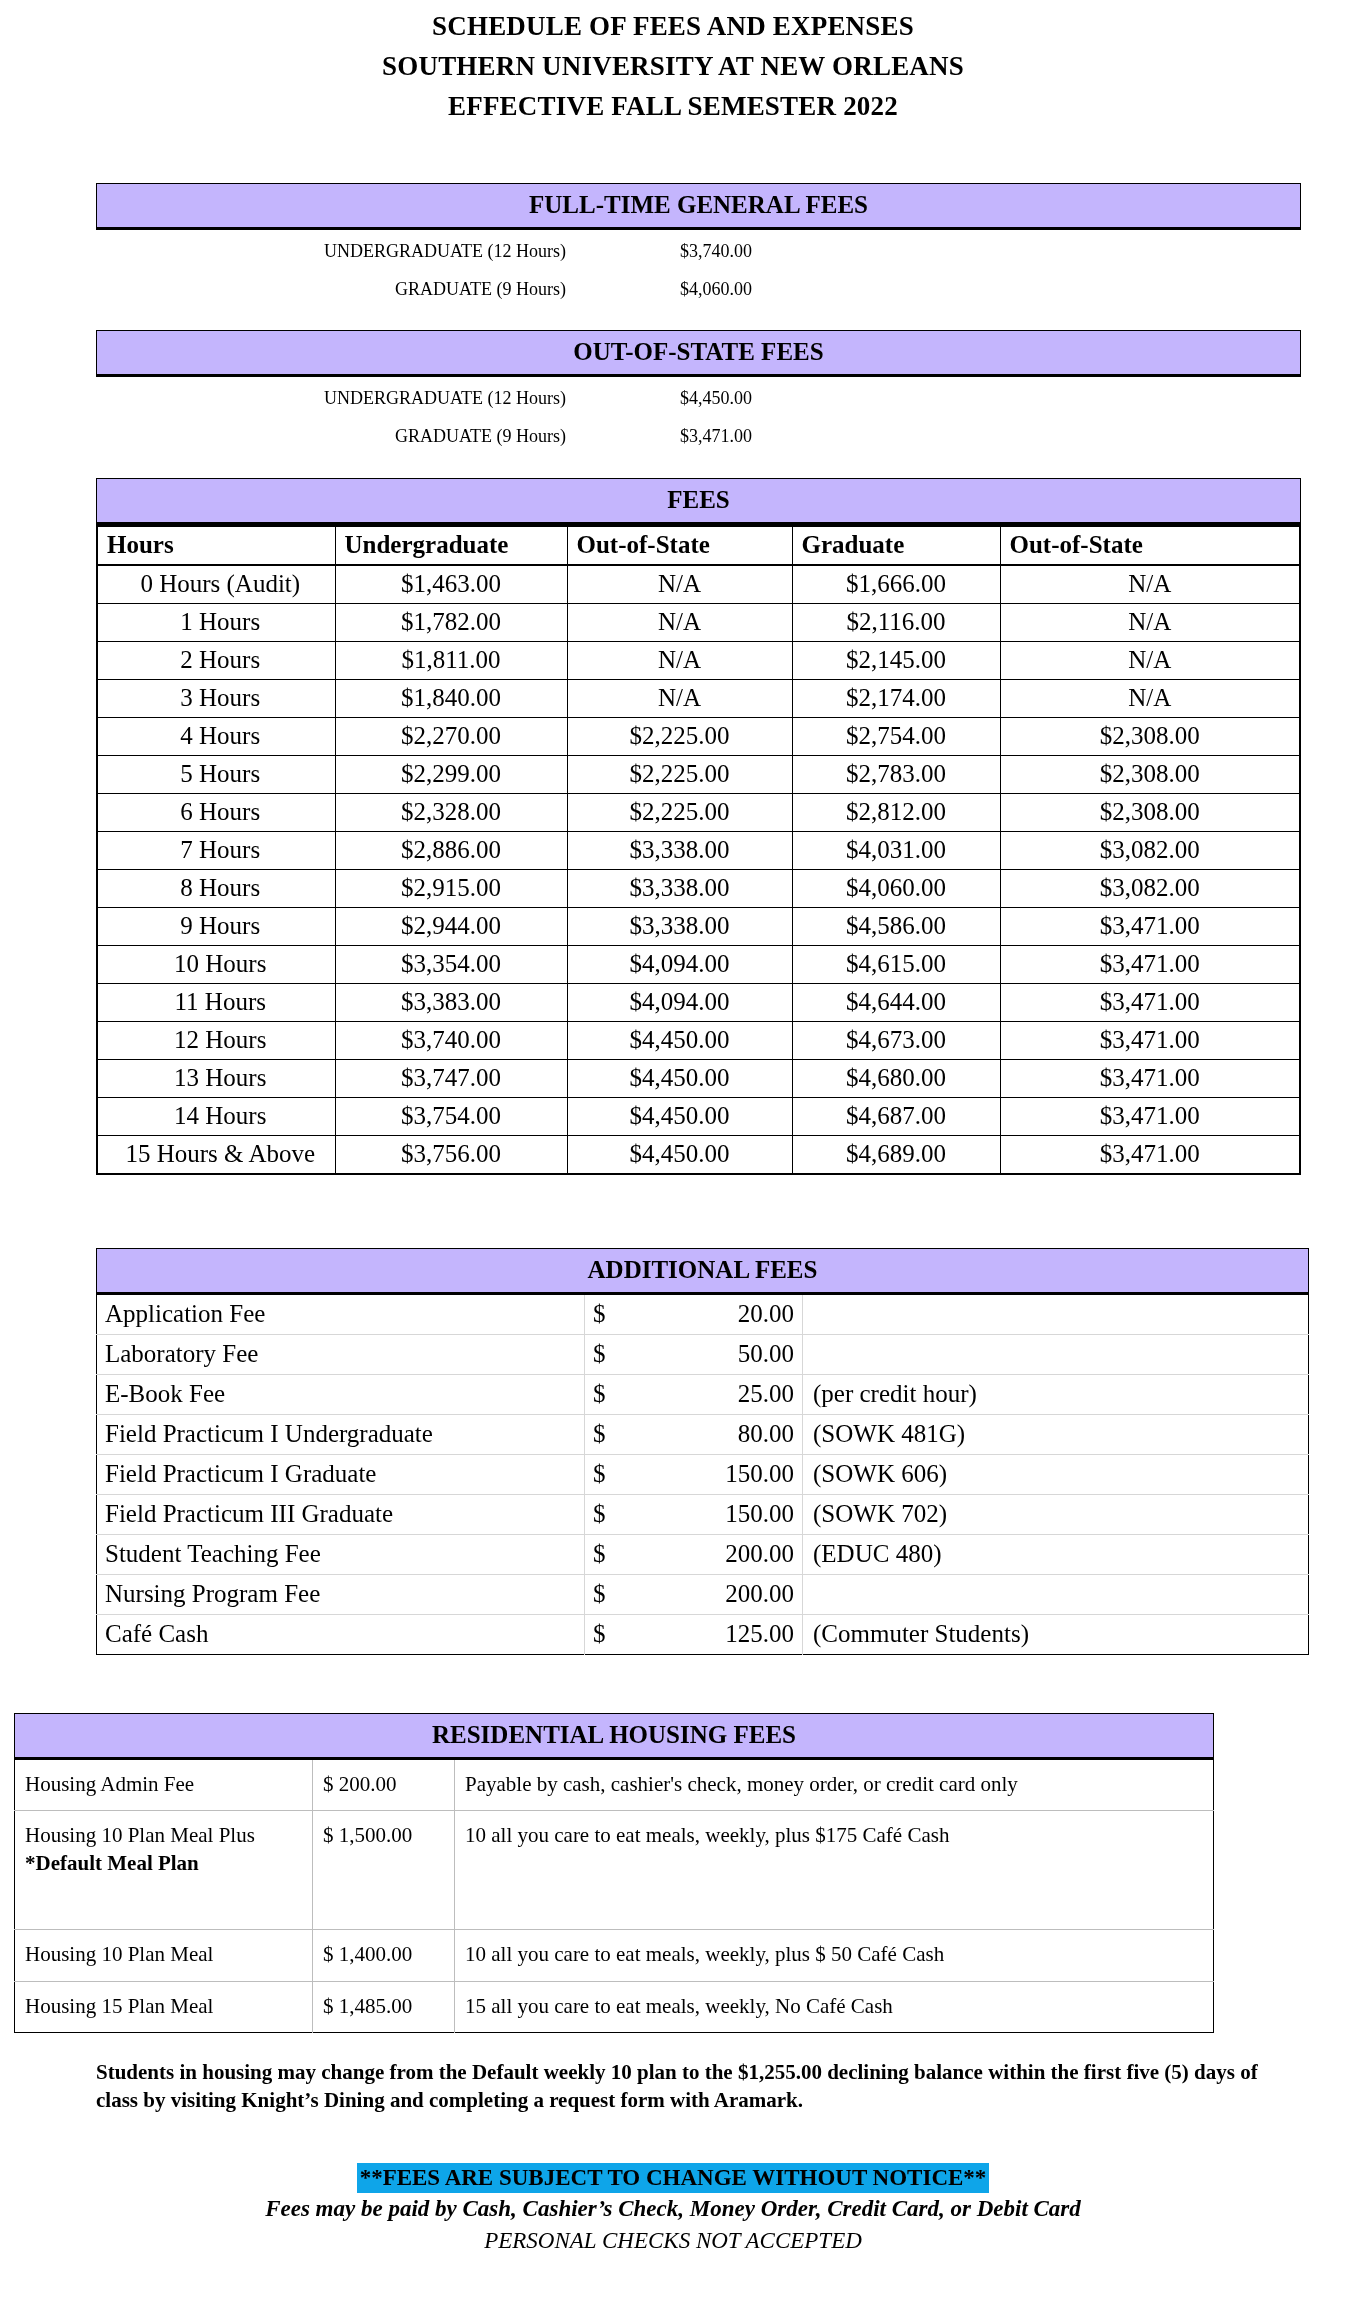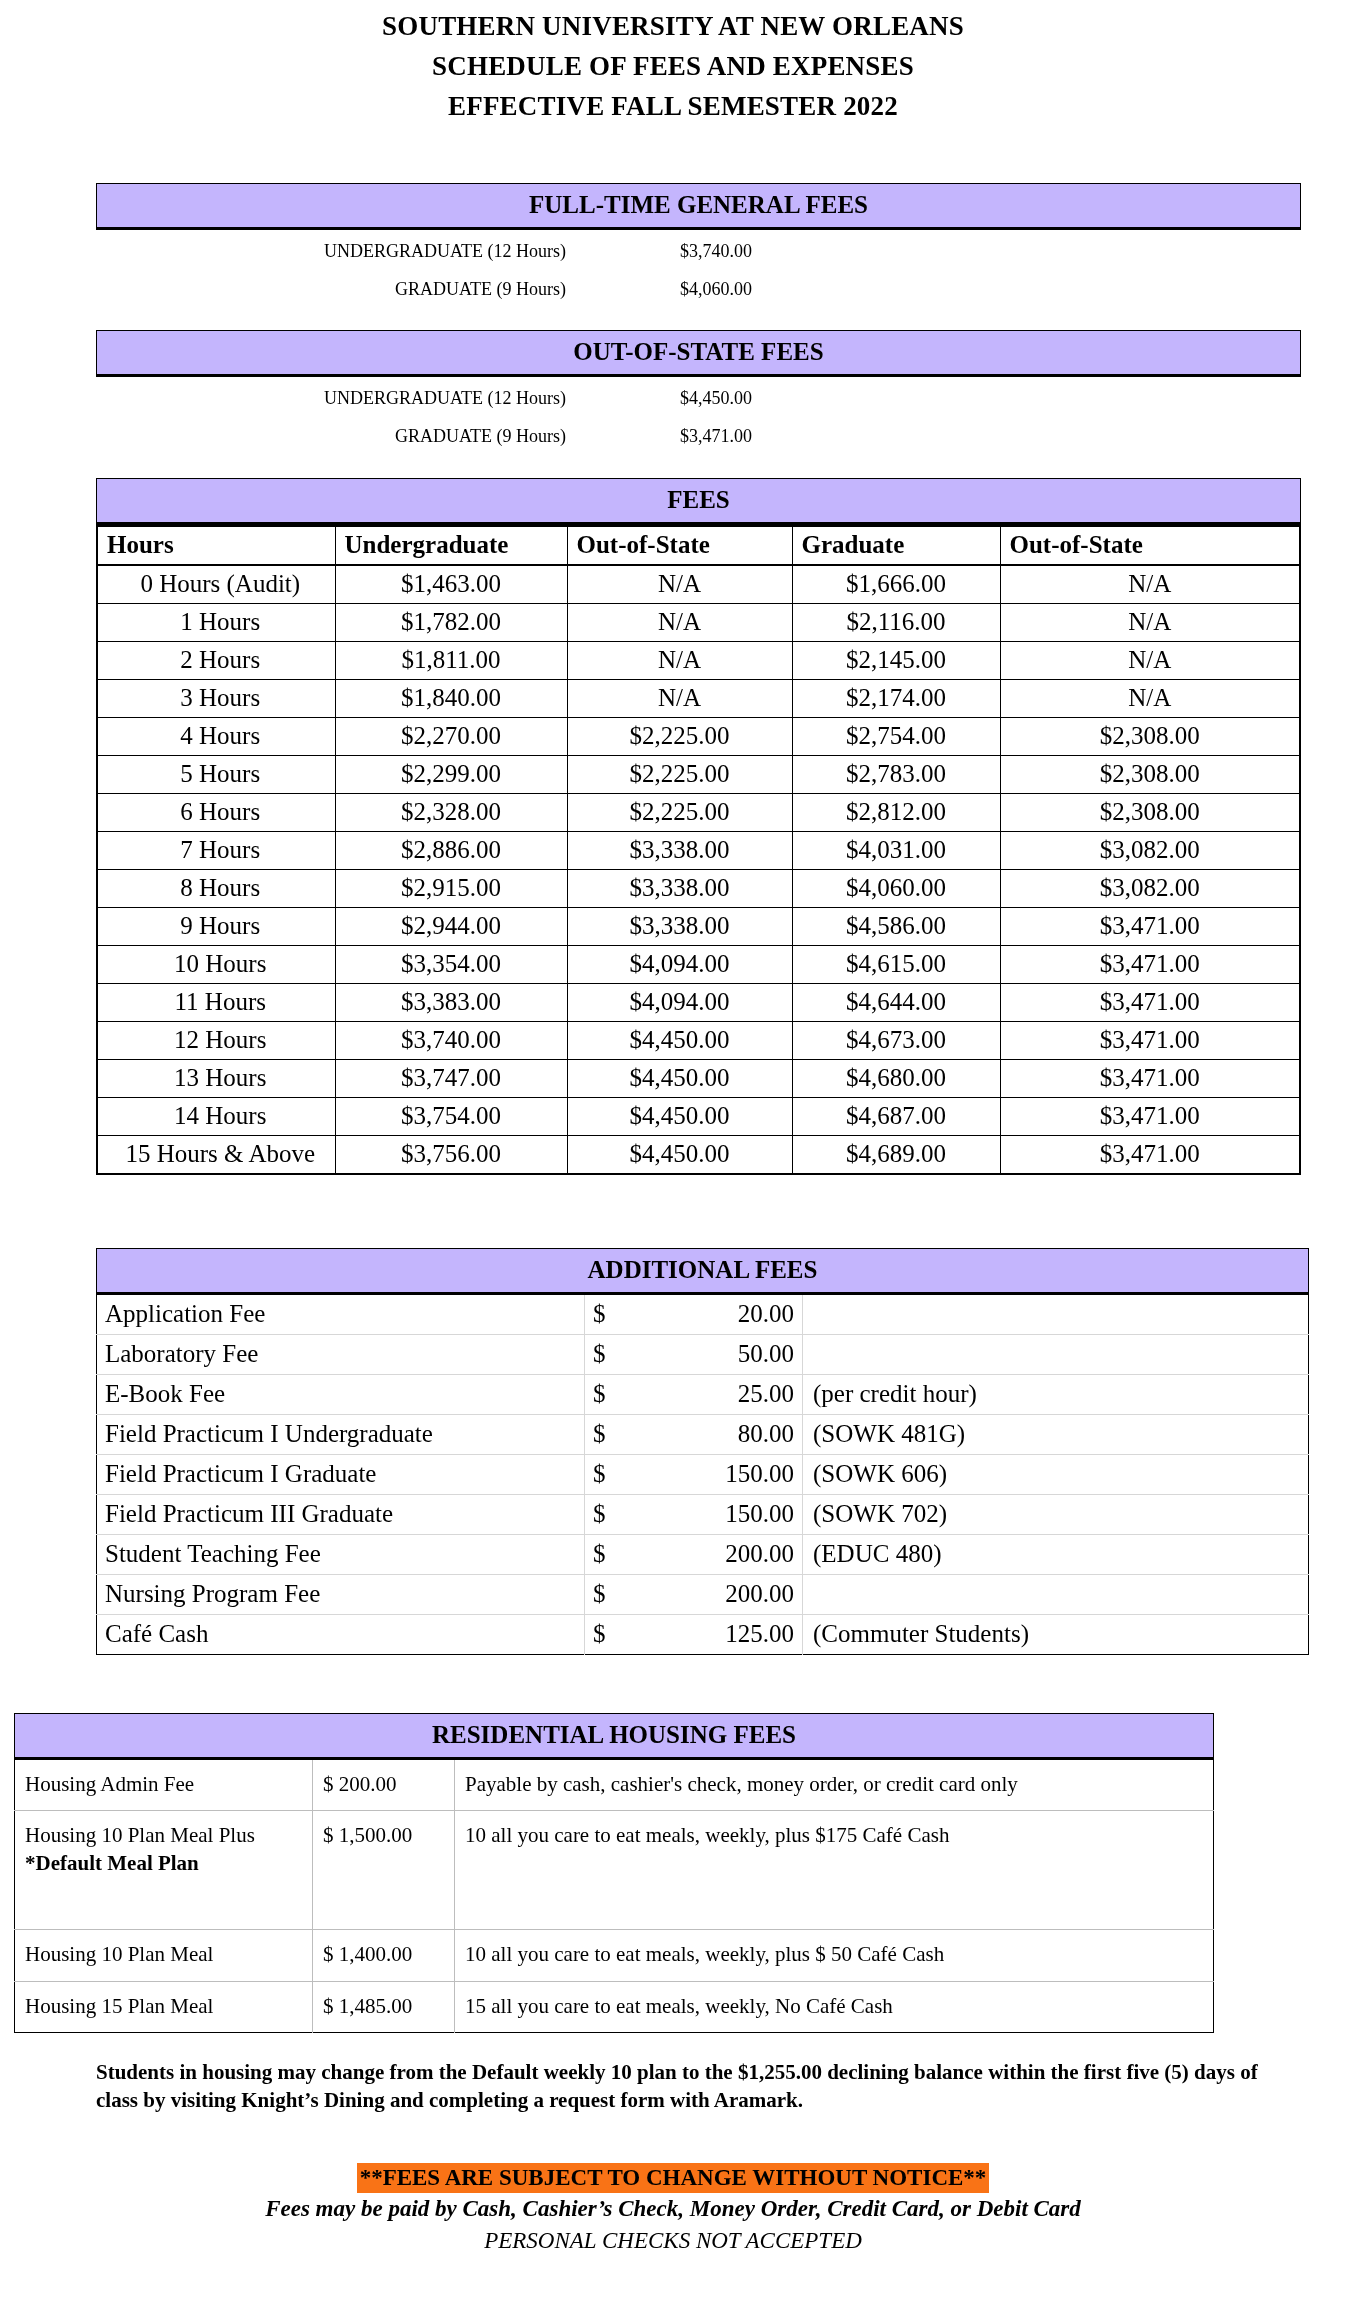--- a/index.html
+++ b/index.html
@@ -120,40 +120,40 @@
     line-height: 28px;
   }
   #footer-block {
     position: absolute;
     left: 0;
     width: 1346px;
     text-align: center;
   }
   #footer-highlight {
     display: inline-block;
-    background: #f97316;
+    background: #0ea5e9;
     font-weight: bold;
     font-size: 23px;
     line-height: 28px;
     padding: 1px 3px;
   }
   .foot-italic {
     font-style: italic;
     font-weight: bold;
     font-size: 23px;
     line-height: 32px;
   }
   .foot-italic.plain { font-weight: normal; font-style: italic; }
 </style>
 </head>
 <body>
 
 <div id="title-block">
+  <div class="tline">SCHEDULE OF FEES AND EXPENSES</div>
   <div class="tline">SOUTHERN UNIVERSITY AT NEW ORLEANS</div>
-  <div class="tline">SCHEDULE OF FEES AND EXPENSES</div>
   <div class="tline">EFFECTIVE FALL SEMESTER 2022</div>
 </div>
 
 <div class="simple-sec" id="sec-full-time" style="top:183px;">
   <div class="band">FULL-TIME GENERAL FEES</div>
   <div class="simple-rows">
     <div class="simple-row">
       <span class="lbl">UNDERGRADUATE (12 Hours)</span>
       <span class="amt">$3,740.00</span>
     </div>

